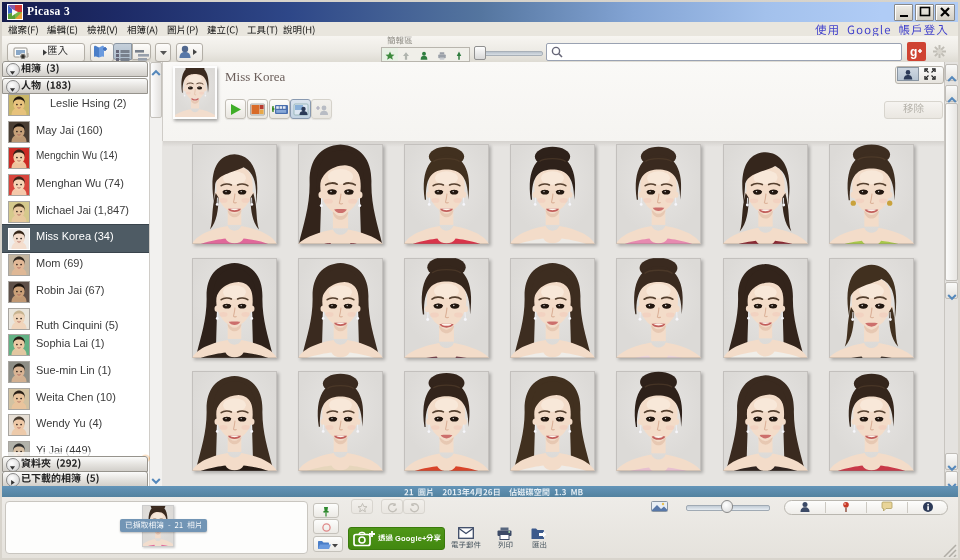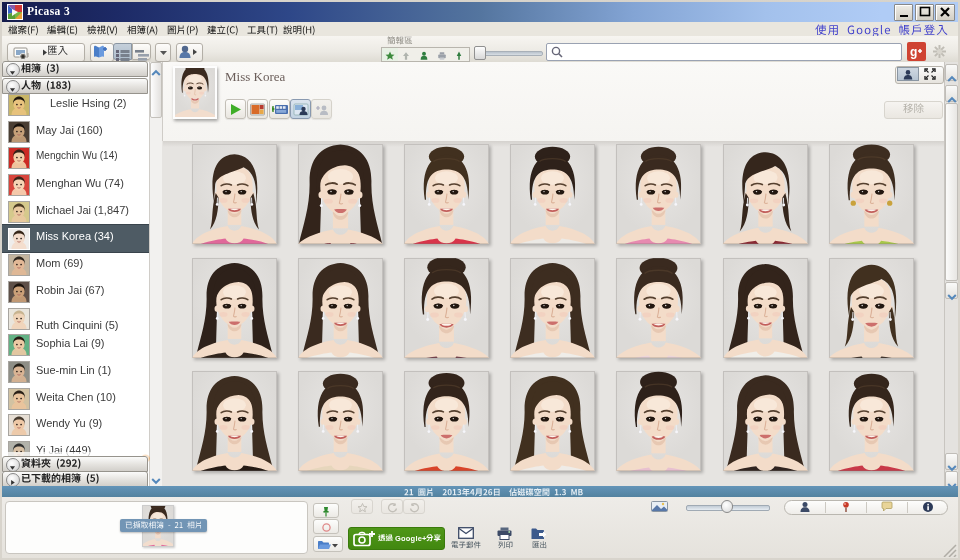--- a/index.html
+++ b/index.html
@@ -263,21 +263,21 @@
 <div class="abs" style="left:36px;top:311px;font-size:11px;color:#3a3a3a;white-space:nowrap;margin-top:8px;">Ruth Cinquini (5)</div>
 <div class="abs" style="left:8px;top:334px;width:20px;height:20px;border:1px solid #a8a5a0;line-height:0;"><svg width="20" height="20" viewBox="0 0 20 20">
       <rect width="20" height="20" fill="#63b184"></rect>
       <path d="M2.5 20 C2.5 14.5 6.5 12.8 10 12.8 C13.5 12.8 17.5 14.5 17.5 20Z" fill="#edc9a4" opacity="0.92"></path>
       <ellipse cx="10" cy="9.2" rx="5.6" ry="6.4" fill="#edc9a4"></ellipse>
       <path d="M4 10.5 C3.4 3.6 7.5 1.6 10 1.6 C12.5 1.6 16.6 3.6 16 10.5 C16 5.8 13.6 4.6 10 4.6 C6.4 4.6 4 5.8 4 10.5Z" fill="#241a12"></path>
       <circle cx="7.9" cy="9.5" r="0.85" fill="#2a201a"></circle>
       <circle cx="12.1" cy="9.5" r="0.85" fill="#2a201a"></circle>
       <path d="M8.4 12.6 Q10 13.7 11.6 12.6" stroke="#b06a60" stroke-width="0.9" fill="none"></path>
     </svg></div>
-<div class="abs" style="left:36px;top:337px;font-size:11px;color:#3a3a3a;white-space:nowrap;">Sophia Lai (9)</div>
+<div class="abs" style="left:36px;top:337px;font-size:11px;color:#3a3a3a;white-space:nowrap;">Sophia Lai (1)</div>
 <div class="abs" style="left:8px;top:361px;width:20px;height:20px;border:1px solid #a8a5a0;line-height:0;"><svg width="20" height="20" viewBox="0 0 20 20">
       <rect width="20" height="20" fill="#8e8e86"></rect>
       <path d="M2.5 20 C2.5 14.5 6.5 12.8 10 12.8 C13.5 12.8 17.5 14.5 17.5 20Z" fill="#d9b494" opacity="0.92"></path>
       <ellipse cx="10" cy="9.2" rx="5.6" ry="6.4" fill="#d9b494"></ellipse>
       <path d="M4 10.5 C3.4 3.6 7.5 1.6 10 1.6 C12.5 1.6 16.6 3.6 16 10.5 C16 5.8 13.6 4.6 10 4.6 C6.4 4.6 4 5.8 4 10.5Z" fill="#262018"></path>
       <circle cx="7.9" cy="9.5" r="0.85" fill="#2a201a"></circle>
       <circle cx="12.1" cy="9.5" r="0.85" fill="#2a201a"></circle>
       <path d="M8.4 12.6 Q10 13.7 11.6 12.6" stroke="#b06a60" stroke-width="0.9" fill="none"></path>
     </svg></div>
 <div class="abs" style="left:36px;top:364px;font-size:11px;color:#3a3a3a;white-space:nowrap;">Sue-min Lin (1)</div>
@@ -293,21 +293,21 @@
 <div class="abs" style="left:36px;top:391px;font-size:11px;color:#3a3a3a;white-space:nowrap;">Weita Chen (10)</div>
 <div class="abs" style="left:8px;top:414px;width:20px;height:20px;border:1px solid #a8a5a0;line-height:0;"><svg width="20" height="20" viewBox="0 0 20 20">
       <rect width="20" height="20" fill="#e6ded4"></rect>
       <path d="M2.5 20 C2.5 14.5 6.5 12.8 10 12.8 C13.5 12.8 17.5 14.5 17.5 20Z" fill="#eec8a6" opacity="0.92"></path>
       <ellipse cx="10" cy="9.2" rx="5.6" ry="6.4" fill="#eec8a6"></ellipse>
       <path d="M4 10.5 C3.4 3.6 7.5 1.6 10 1.6 C12.5 1.6 16.6 3.6 16 10.5 C16 5.8 13.6 4.6 10 4.6 C6.4 4.6 4 5.8 4 10.5Z" fill="#463a2e"></path>
       <circle cx="7.9" cy="9.5" r="0.85" fill="#2a201a"></circle>
       <circle cx="12.1" cy="9.5" r="0.85" fill="#2a201a"></circle>
       <path d="M8.4 12.6 Q10 13.7 11.6 12.6" stroke="#b06a60" stroke-width="0.9" fill="none"></path>
     </svg></div>
-<div class="abs" style="left:36px;top:417px;font-size:11px;color:#3a3a3a;white-space:nowrap;">Wendy Yu (9)</div>
+<div class="abs" style="left:36px;top:417px;font-size:11px;color:#3a3a3a;white-space:nowrap;">Wendy Yu (4)</div>
 <div class="abs" style="left:8px;top:441px;width:20px;height:20px;border:1px solid #a8a5a0;line-height:0;"><svg width="20" height="20" viewBox="0 0 20 20">
       <rect width="20" height="20" fill="#b2b2aa"></rect>
       <path d="M2.5 20 C2.5 14.5 6.5 12.8 10 12.8 C13.5 12.8 17.5 14.5 17.5 20Z" fill="#d8c0a4" opacity="0.92"></path>
       <ellipse cx="10" cy="9.2" rx="5.6" ry="6.4" fill="#d8c0a4"></ellipse>
       <path d="M4 10.5 C3.4 3.6 7.5 1.6 10 1.6 C12.5 1.6 16.6 3.6 16 10.5 C16 5.8 13.6 4.6 10 4.6 C6.4 4.6 4 5.8 4 10.5Z" fill="#303030"></path>
       <circle cx="7.9" cy="9.5" r="0.85" fill="#2a201a"></circle>
       <circle cx="12.1" cy="9.5" r="0.85" fill="#2a201a"></circle>
       <path d="M8.4 12.6 Q10 13.7 11.6 12.6" stroke="#b06a60" stroke-width="0.9" fill="none"></path>
     </svg></div>
 <div class="abs" style="left:36px;top:444px;font-size:11px;color:#3a3a3a;white-space:nowrap;">Yi Jai (449)</div>

